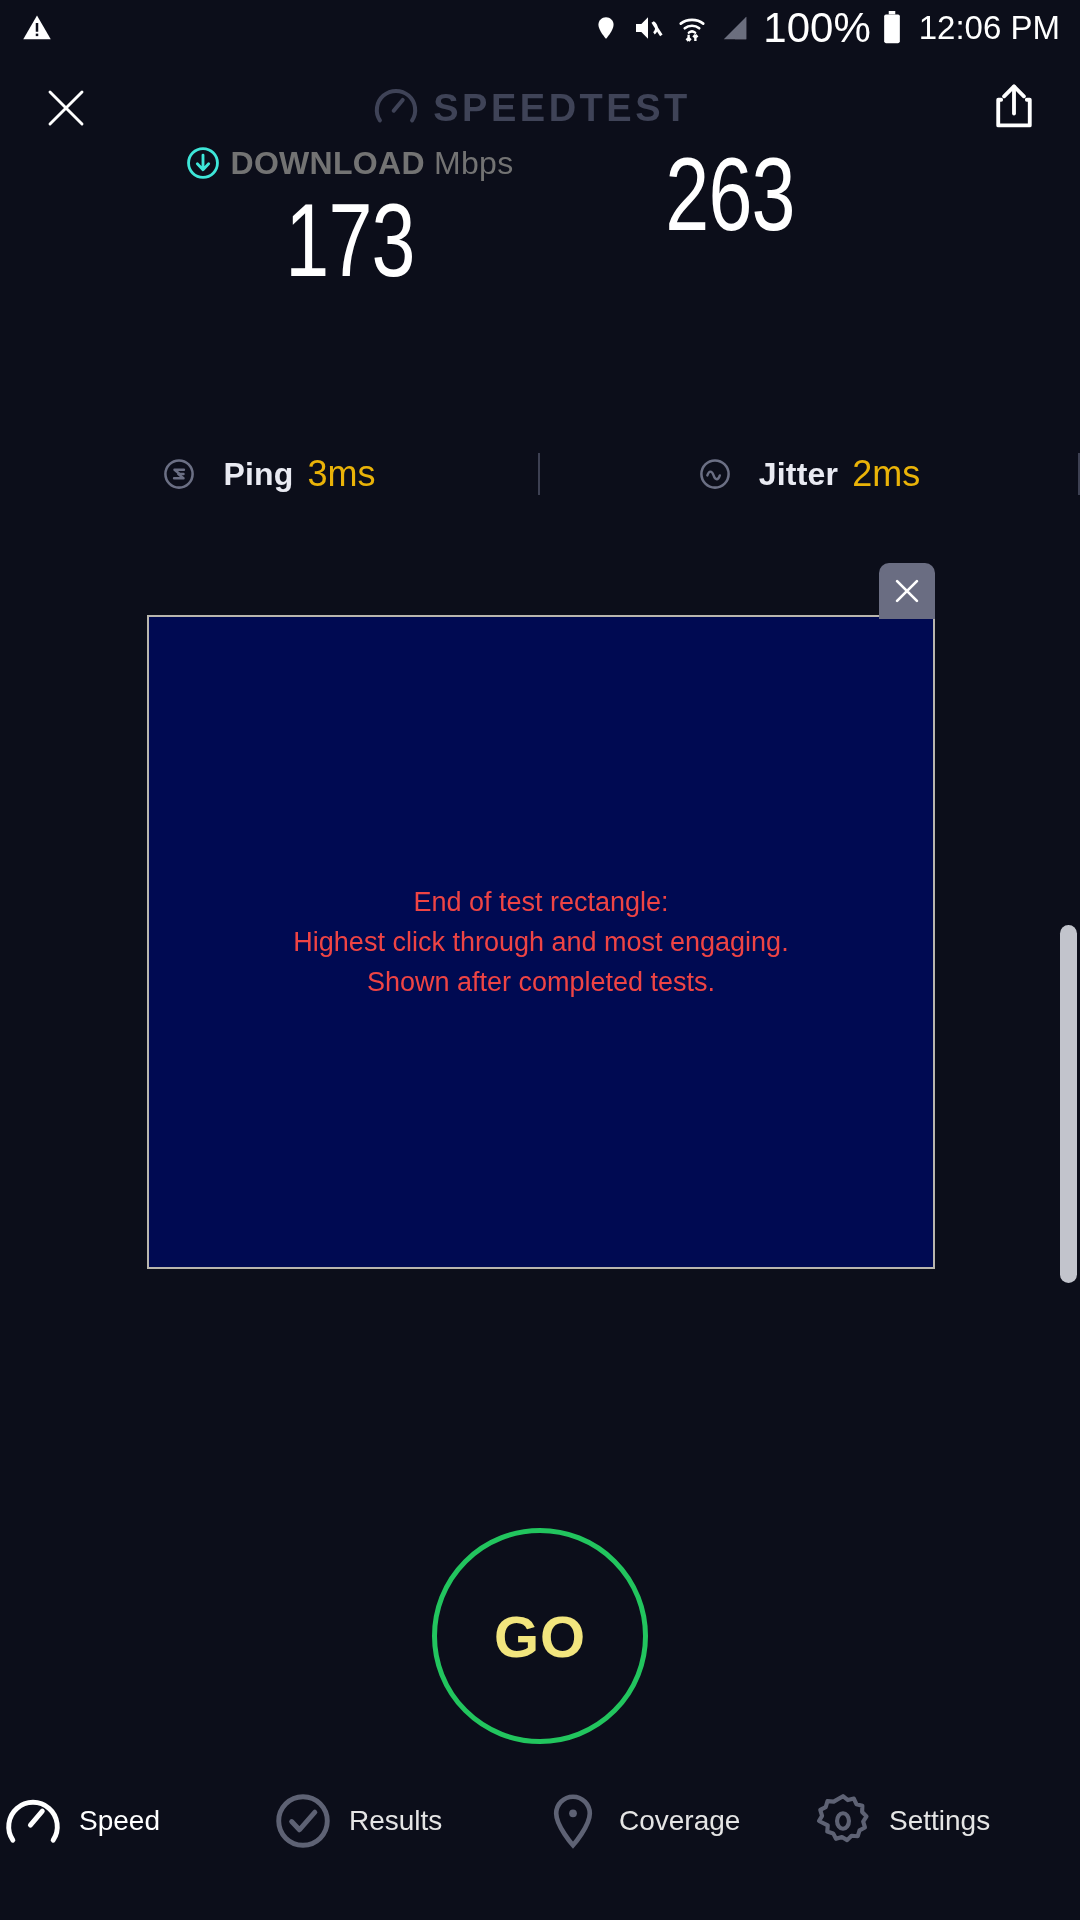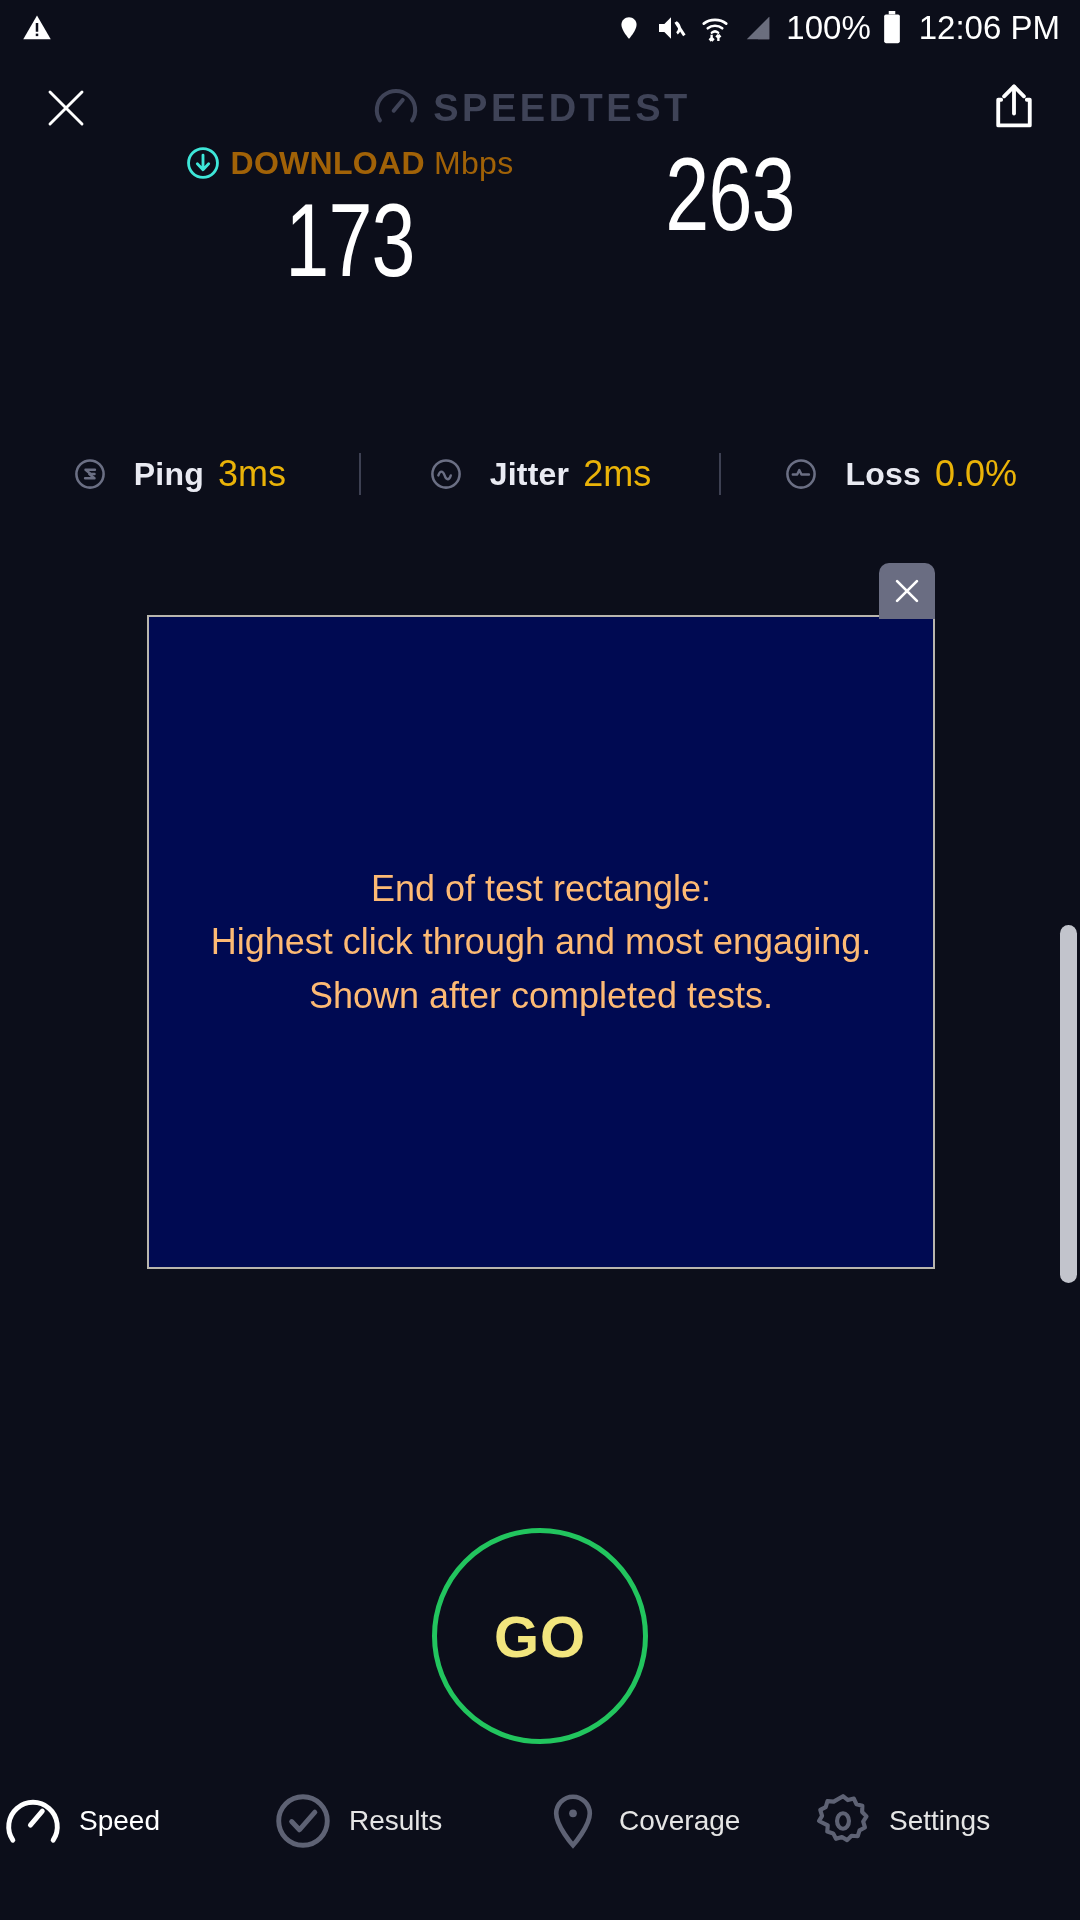--- a/index.html
+++ b/index.html
@@ -15,21 +15,21 @@
   
   .statusbar {
     position:absolute; top:0; left:0; width:1080px; height:55px;
     display:flex; align-items:center; justify-content:space-between;
     padding:0 20px 0 22px;
   }
   .sb-left { display:flex; align-items:center; }
   .sb-right { display:flex; align-items:center; gap:13px; }
   .sb-icon { display:block; }
   .sb-text {
-    font-size:33px; font-weight:400; color:#ffffff;
+    font-size:42px; font-weight:400; color:#ffffff;
     letter-spacing:0px; line-height:1;
   }
   .sb-batt { margin-left:-2px; }
   .sb-time { margin-left:4px; font-size:33px; }
 
   
   .header {
     position:absolute; top:58px; left:0; width:1080px; height:100px;
     display:flex; align-items:center; justify-content:space-between;
     padding:0 34px 0 34px;
@@ -48,21 +48,21 @@
   }
   .metric {
     width:380px; text-align:center;
   }
   .metric.dl { margin-right:0px; }
   .metric-label {
     display:flex; align-items:center; justify-content:center; gap:10px;
     height:46px;
   }
   .metric-label .txt {
-    font-size:32px; font-weight:700; letter-spacing:.3px; color:#a16207;
+    font-size:32px; font-weight:700; letter-spacing:.3px; color:#737373;
   }
   .metric-label .txt .unit { font-weight:400; }
   .metric-value {
     font-size:104px; line-height:1.12; font-weight:300; color:#ffffff;
     font-family:"Liberation Sans Narrow","Liberation Sans",sans-serif;
     letter-spacing:-1px;
     transform:scaleX(0.76);
     margin-top:-4px;
   }
 
@@ -94,21 +94,21 @@
     display:flex; align-items:center; justify-content:center;
   }
   .ad-box {
     width:788px; height:654px;
     background:#000a52;
     border:2px solid #b9b6ae;
     display:flex; align-items:center; justify-content:center;
     text-align:center;
   }
   .ad-text {
-    font-size:36px; line-height:1.49; color:#fdba74; font-weight:400;
+    font-size:27px; line-height:1.49; color:#ef4444; font-weight:400;
   }
   .ad-text div { white-space:nowrap; }
 
   .scrollbar {
     position:absolute; right:3px; top:925px;
     width:17px; height:358px; border-radius:9px; background:#c2c4cc;
   }
 
   
   .go-btn {
@@ -226,28 +226,20 @@
     <div class="divider"></div>
     <div class="stat">
       <svg width="34" height="34" viewBox="0 0 24 24">
         <circle cx="12" cy="12" r="9.6" stroke="#6b6f84" stroke-width="1.8" fill="none"></circle>
         <path d="M6.6 13c1.1-3.6 3.2-3.6 4.4 0 1.2 3.6 3.3 3.6 4.4 0" stroke="#6b6f84" stroke-width="1.7" fill="none" stroke-linecap="round"></path>
       </svg>
       <span class="name">Jitter</span>
       <span class="val">2ms</span>
     </div>
     <div class="divider"></div>
-    <div class="stat">
-      <svg width="34" height="34" viewBox="0 0 24 24">
-        <circle cx="12" cy="12" r="9.6" stroke="#6b6f84" stroke-width="1.8" fill="none"></circle>
-        <path d="M6.2 12.3 L9.3 12.3 L10.8 9.2 L12.3 12.3 L17.6 12.3" stroke="#6b6f84" stroke-width="1.7" fill="none" stroke-linecap="round" stroke-linejoin="round"></path>
-      </svg>
-      <span class="name">Loss</span>
-      <span class="val">0.0%</span>
-    </div>
   </div>
 </div>
 
 <div class="ad-wrap">
   <div class="ad-close">
     <svg width="34" height="34" viewBox="0 0 24 24">
       <path d="M5 5 L19 19 M19 5 L5 19" stroke="#ffffff" stroke-width="1.9" fill="none" stroke-linecap="round"></path>
     </svg>
   </div>
   <div class="ad-box">

